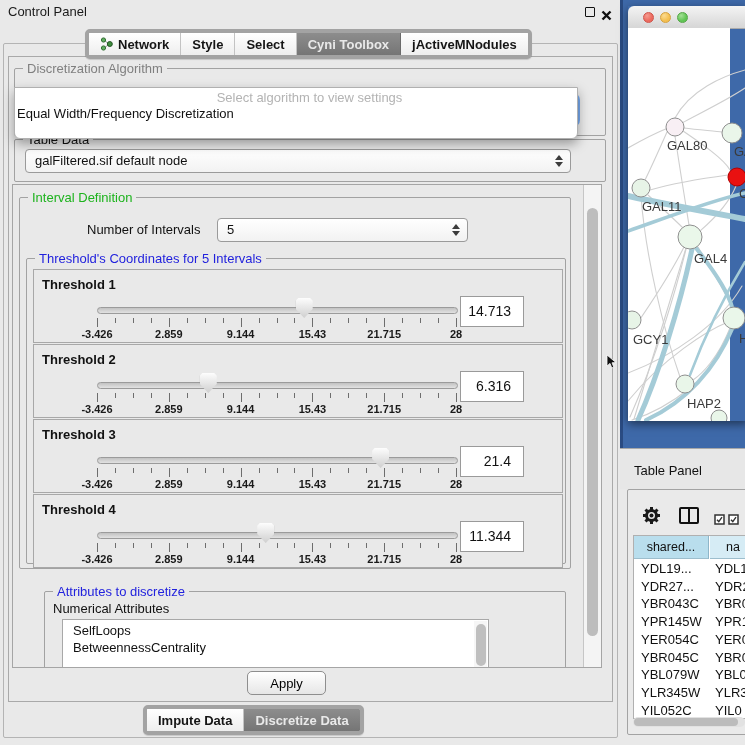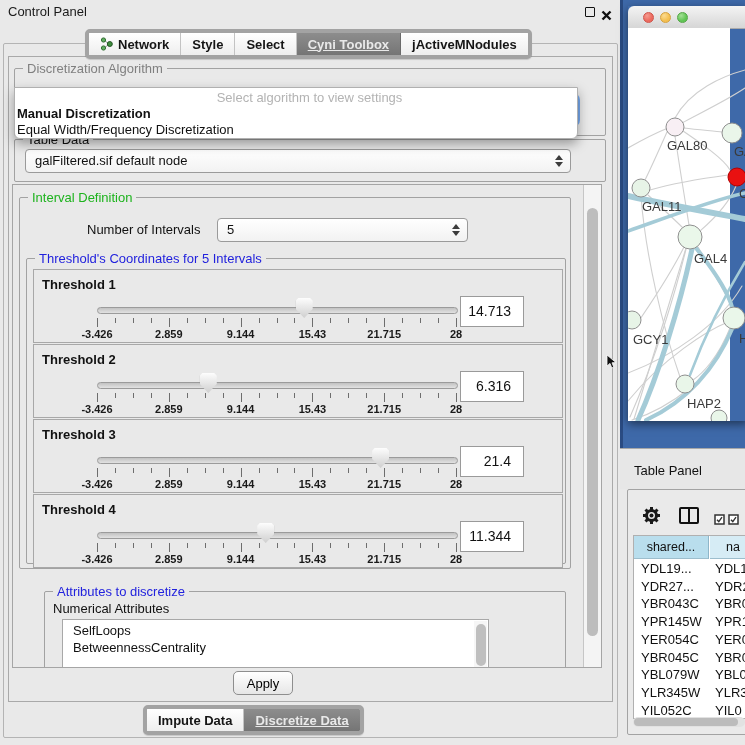--- a/index.html
+++ b/index.html
@@ -16,21 +16,21 @@
 
   .outer-border{left:3px;top:43px;width:613px;height:693px;border:1px solid #b4b4b4;border-radius:2px;}
   .inner-border{left:8px;top:56px;width:603px;height:644px;border:1px solid #a9a9a9;background:#E9E9E9;}
 
   
   .seg{position:absolute;display:flex;height:22px;border:4px solid #a3a3a3;border-radius:5px;
        overflow:hidden;background:#fff;box-shadow:0 1px 1px rgba(0,0,0,.15);}
   .seg .sg{display:flex;align-items:center;gap:5px;padding:0 11px;font-size:13px;font-weight:bold;
            color:#151515;background:linear-gradient(#ffffff,#eeeeee);border-right:1px solid #c3c3c3;white-space:nowrap;}
   .seg .sg:last-child{border-right:none;}
-  .seg .sg.sel{background:linear-gradient(#8d8d8d,#757575);color:#e9e9e9;border-right-color:#6b6b6b;text-decoration:underline;}
+  .seg .sg.sel{background:linear-gradient(#8d8d8d,#757575);color:#e9e9e9;border-right-color:#6b6b6b;}
 
   
   .grp{position:absolute;border:1px solid #a2a2a2;border-radius:2px;}
   .grp>.gt{position:absolute;top:-8px;left:8px;background:#E9E9E9;padding:0 4px;font-size:13px;line-height:15px;white-space:nowrap;}
 
   
   .combo{position:absolute;background:linear-gradient(#ffffff,#f2f2f2);border:1px solid #9a9a9a;border-radius:4px;
          font-size:13px;color:#111;}
   .combo .cv{position:absolute;left:9px;top:0;line-height:22px;white-space:nowrap;}
   .stepper{position:absolute;right:7px;top:50%;transform:translateY(-50%);display:flex;flex-direction:column;gap:2px;}
@@ -152,21 +152,20 @@
       <span class="stepper">
           <i class="up"></i>
           <i class="dn"></i>
         </span>
     </div>
   </div>
 
   <div class="abs popup">
     <div class="hint">Select algorithm to view settings</div>
     <div id="popupOptions">
-        <div class="opt sel">Manual Discretization</div>
         <div class="opt">Equal Width/Frequency Discretization</div>
       </div>
   </div>
 
   <div class="grp" style="left:14px;top:139px;width:590px;height:41px;">
     <span class="gt">Table Data</span>
     <div class="combo" style="left:10px;top:9px;width:544px;height:22px;">
       <span class="cv">galFiltered.sif default node</span>
       <span class="stepper">
           <i class="up"></i>
@@ -340,21 +339,21 @@
             <div class="thumb"></div>
           </div>
       </div>
     </div>
 
     <div class="vscroll">
       <div class="thumb" style="top:23px;height:428px;"></div>
     </div>
   </div>
 
-  <button class="btn" style="left:233px;top:671px;width:60px;height:24px;">Apply</button>
+  <button class="btn" style="left:247px;top:671px;width:79px;height:24px;">Apply</button>
 
   <div class="seg" style="left:143px;top:705px;" id="bottomTabs">
       <div class="sg">
         <span>Impute Data</span>
       </div>
       <div class="sg sel">
         <span>Discretize Data</span>
       </div>
     </div>
 

